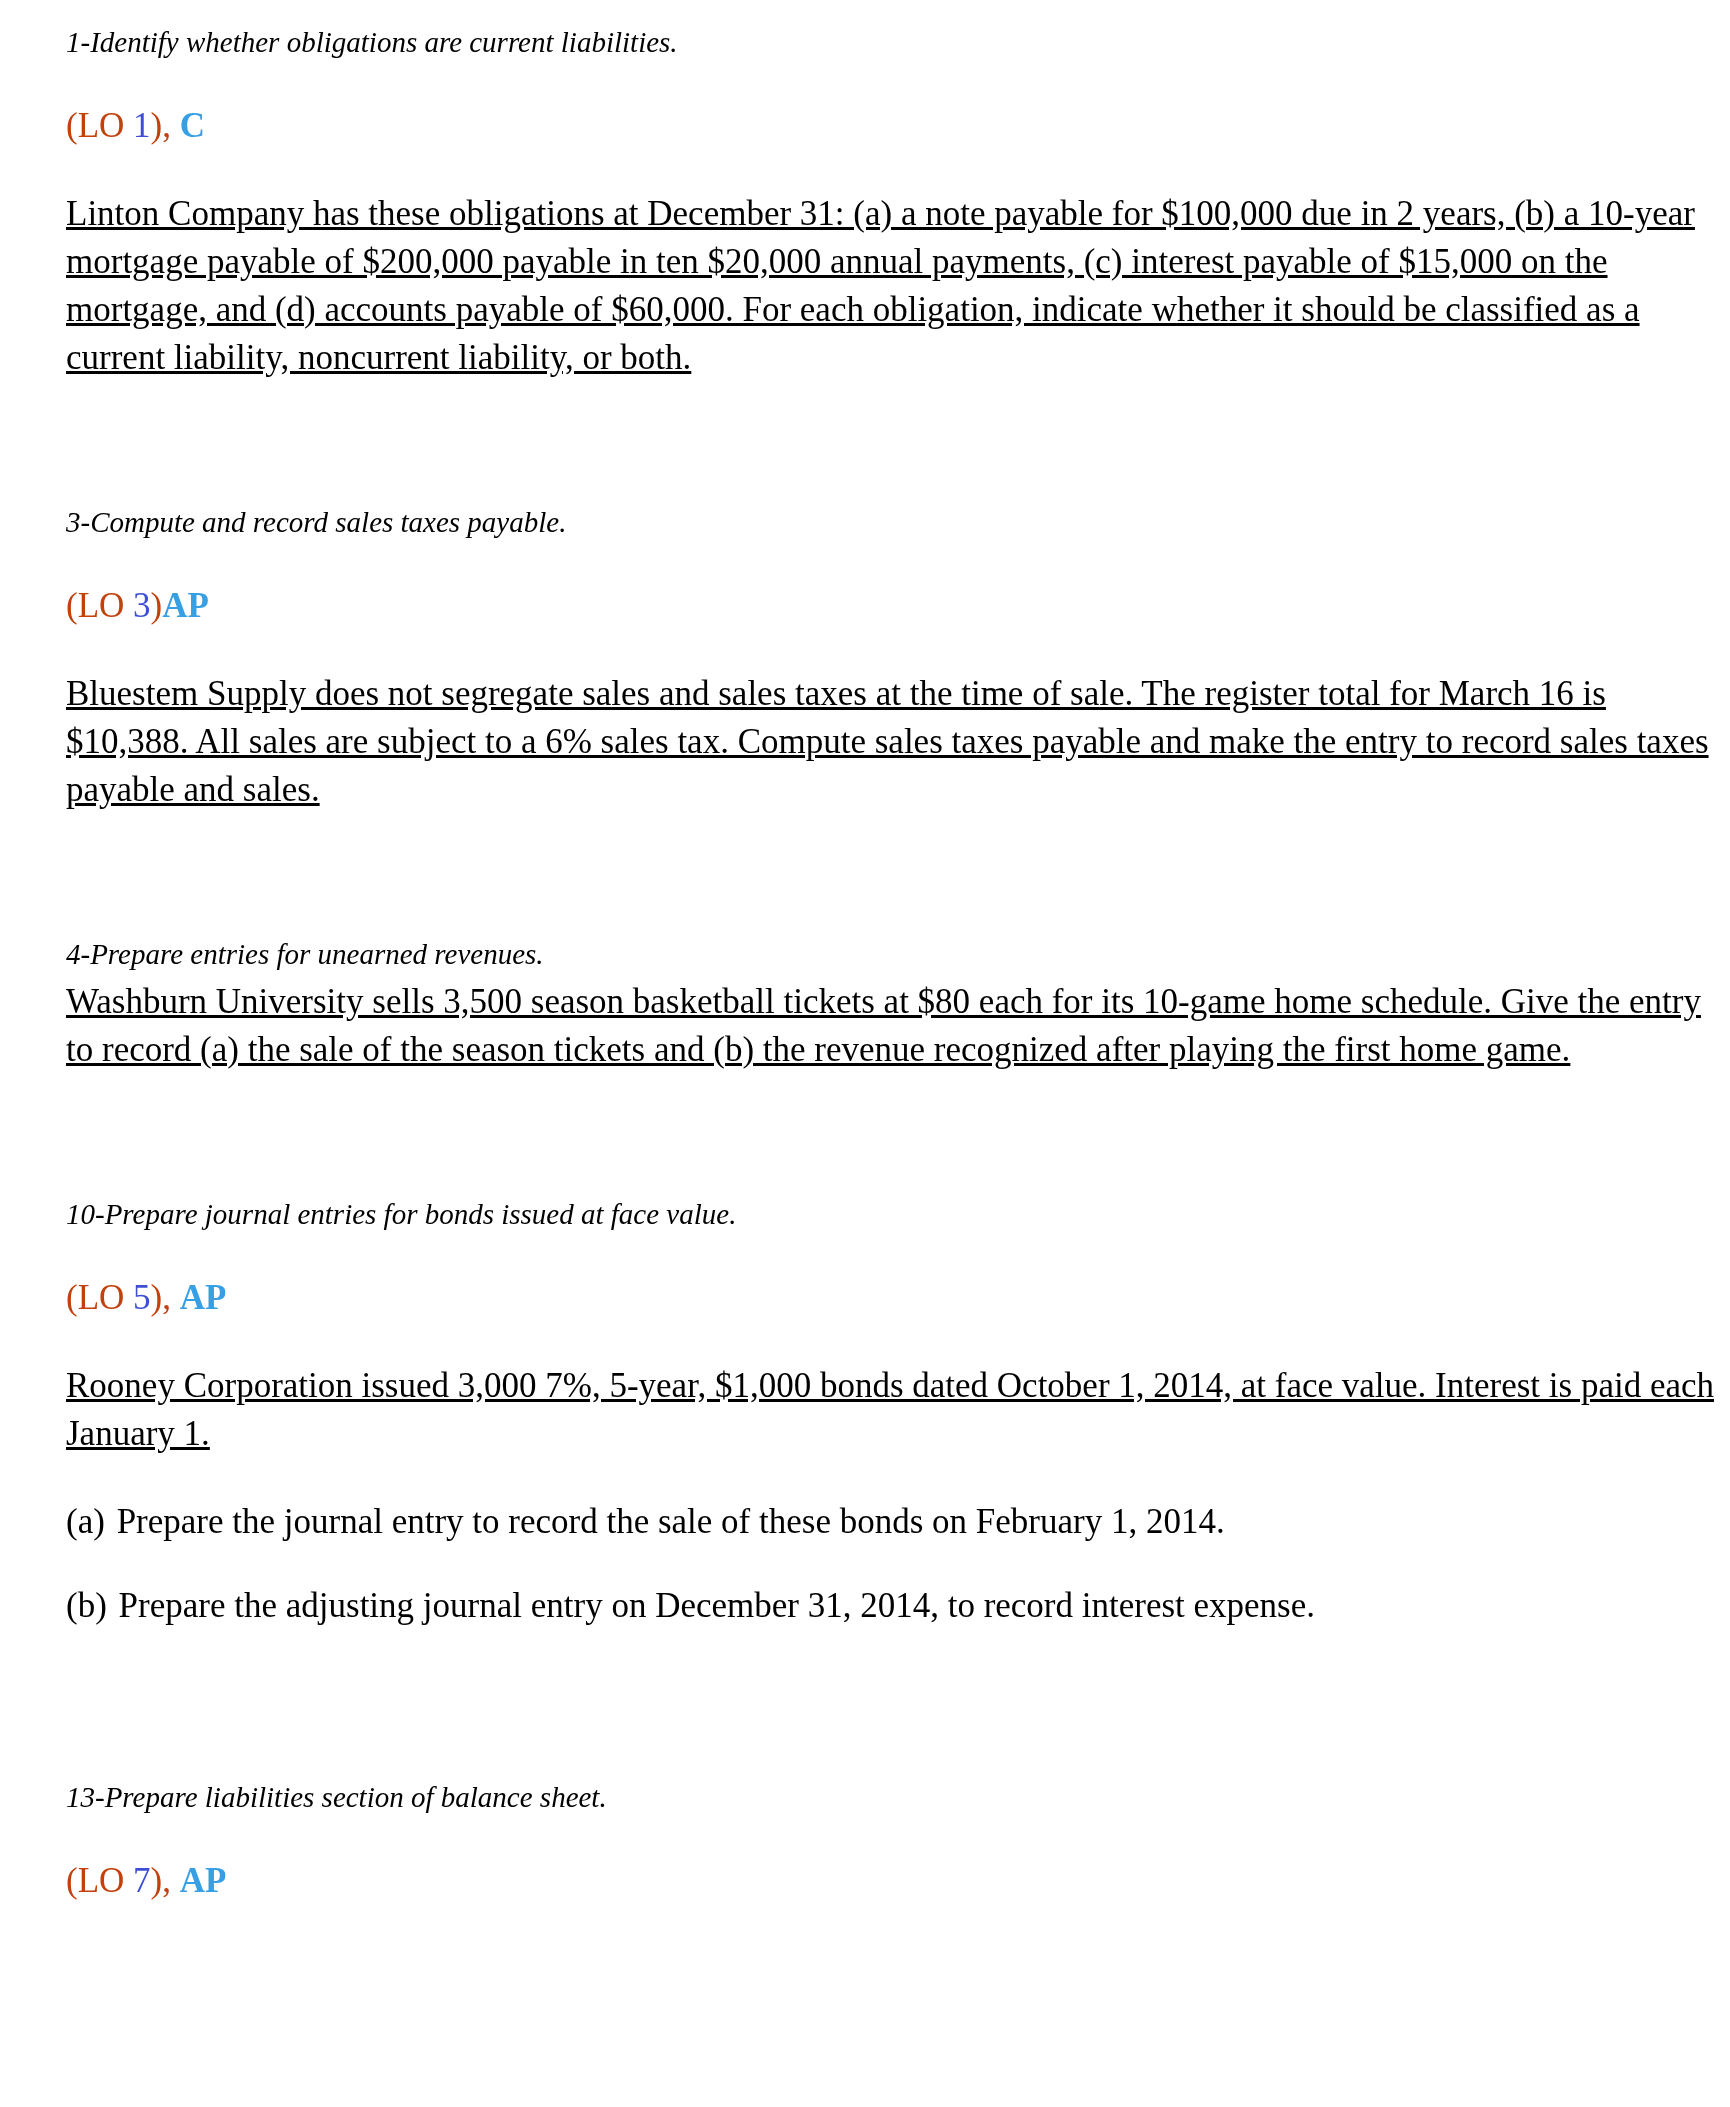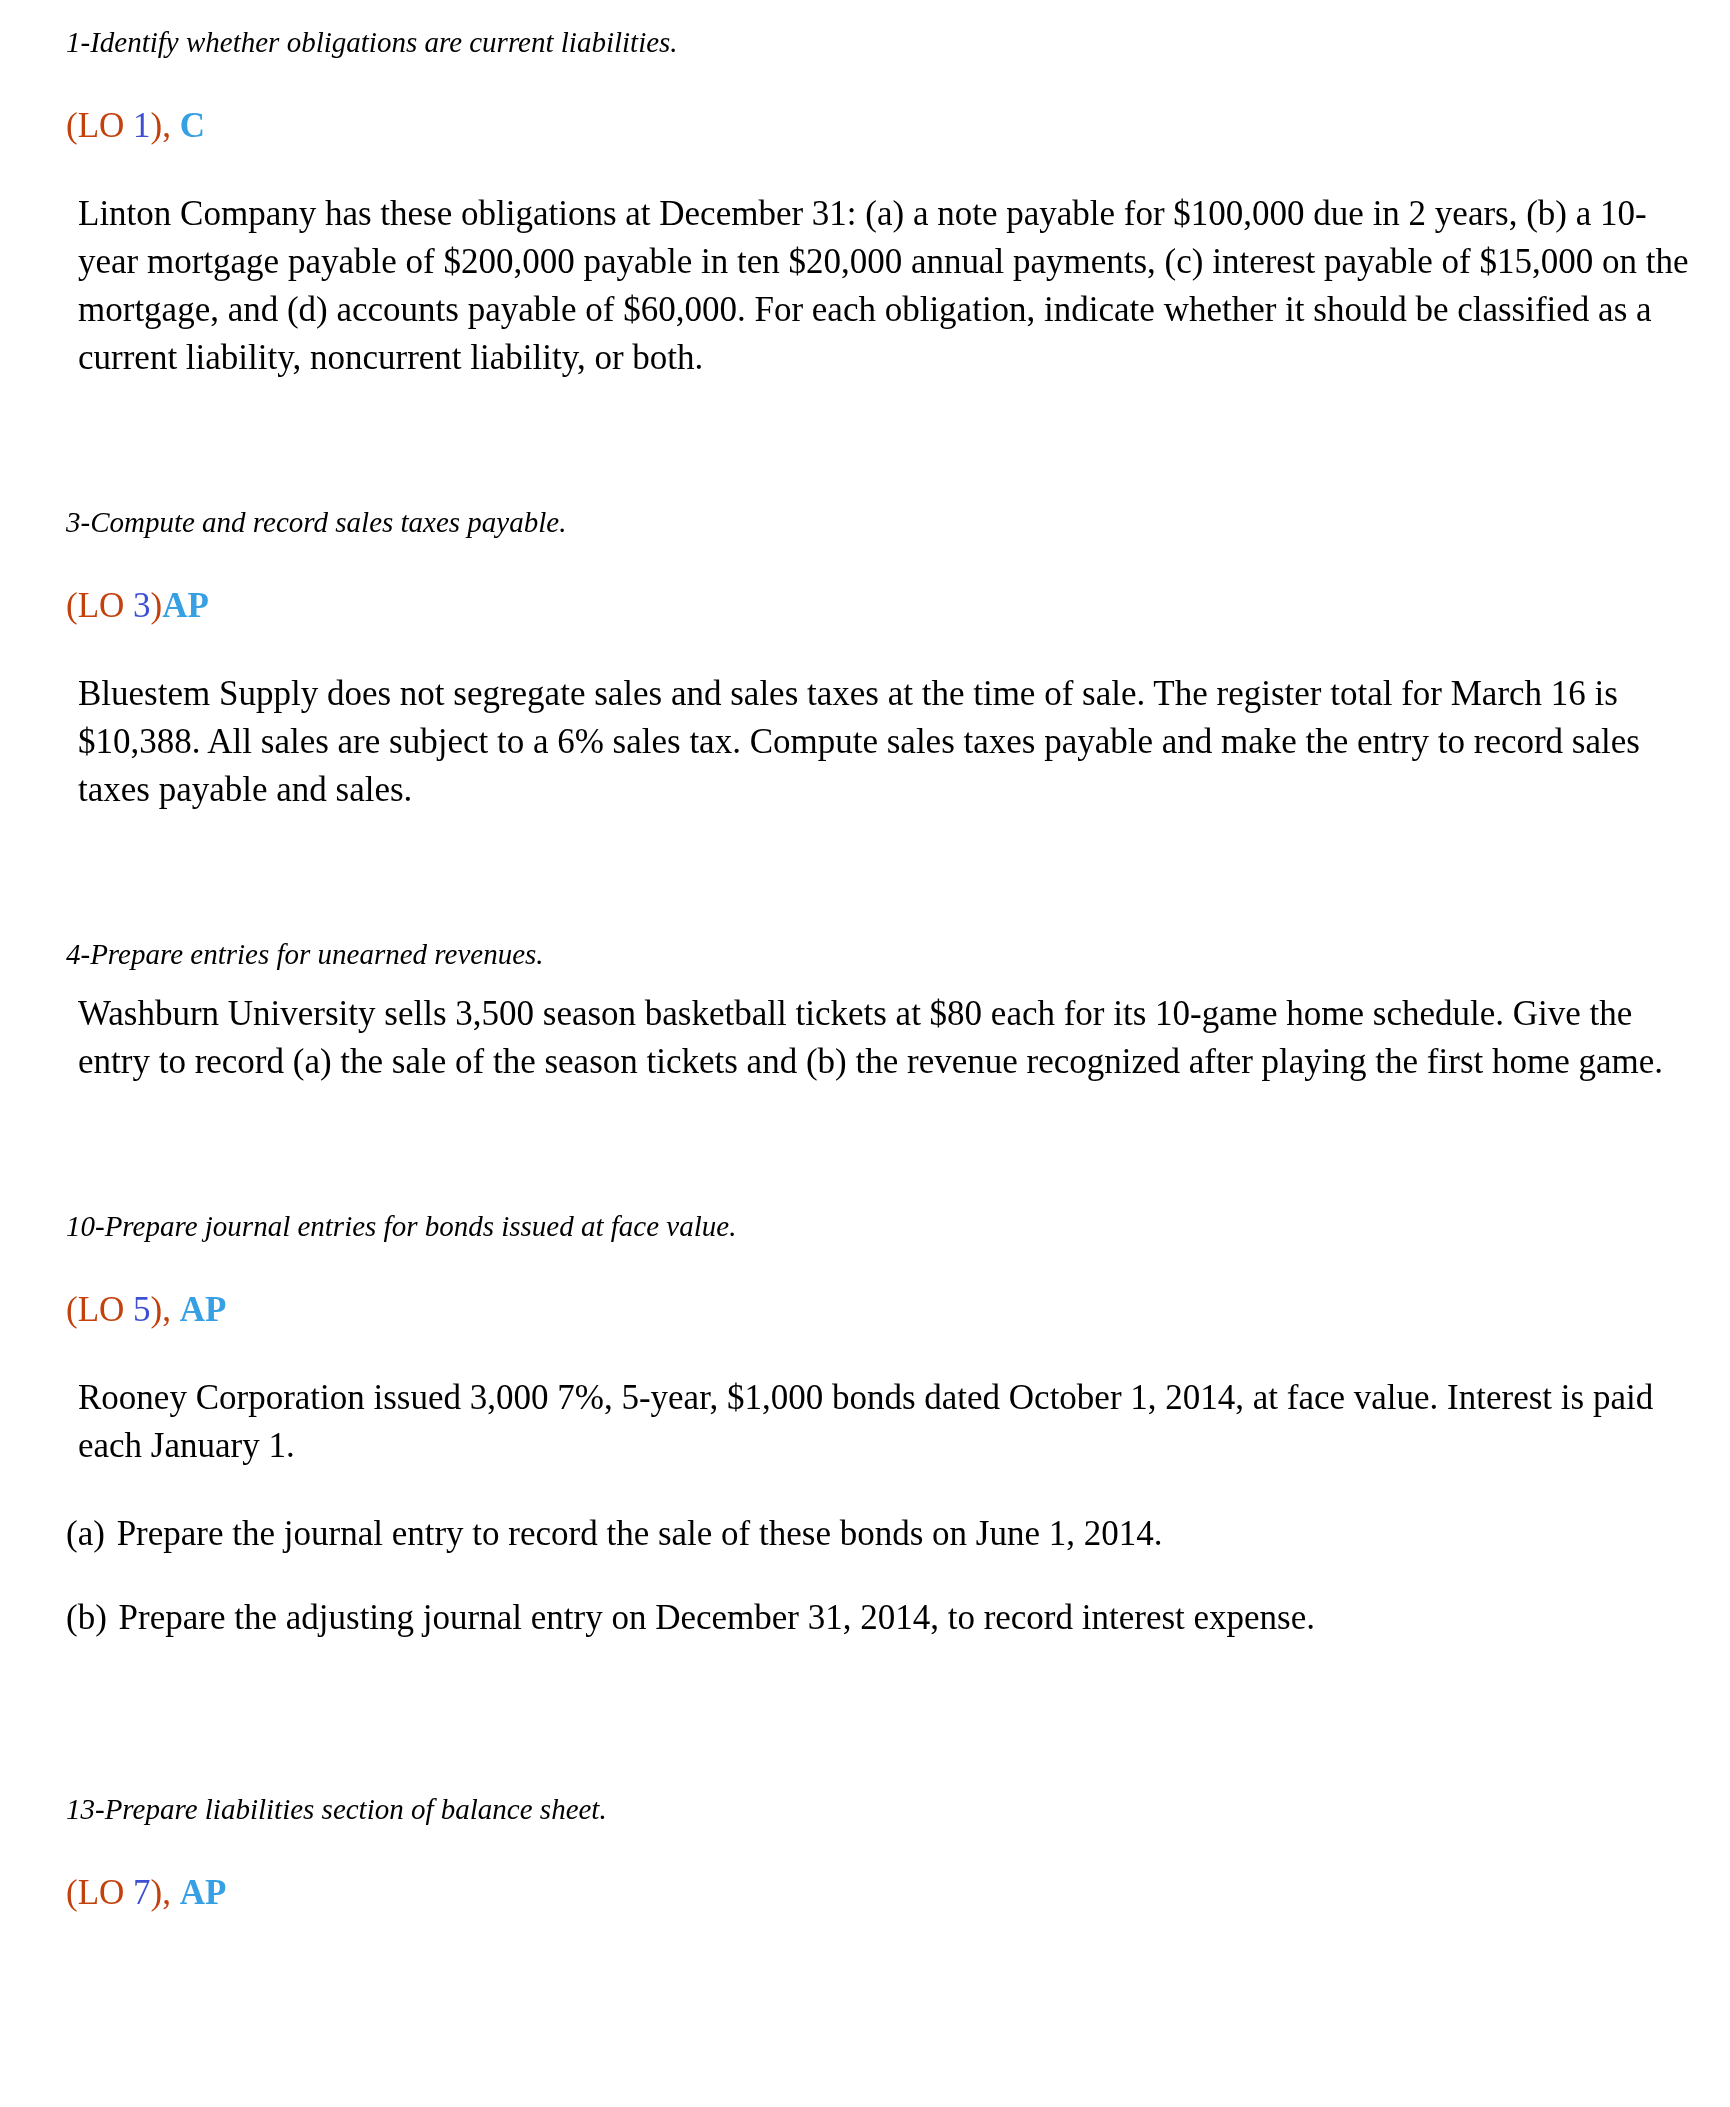--- a/index.html
+++ b/index.html
@@ -27,21 +27,22 @@
     line-height: 48px;
     margin: 0;
   }
   .lo-line {
     margin: 36px 0 40px 0;
   }
   .lo-link { color: #c2410c; }
   .lo-num  { color: #3f4fd3; text-decoration: none; }
   .lo-tag  { color: #37a0e4; font-weight: bold; }
   .para {
-    margin: 12px;
+    margin: 0;
+    text-decoration: underline;
   }
   .item {
     margin: 36px 0 0 0;
   }
   .para + .item { margin-top: 40px; }
   .item-label { display: inline-block; margin-right: 11.8px; }
   .lo-line:last-child { margin-bottom: 0; }
 </style>
 </head>
 <body>
@@ -60,21 +61,21 @@
 
 <section>
   <h2 class="heading">4-Prepare entries for unearned revenues.</h2>
   <p class="para">Washburn University sells 3,500 season basketball tickets at $80 each for its 10-game home schedule. Give the entry to record (a) the sale of the season tickets and (b) the revenue recognized after playing the first home game.</p>
 </section>
 
 <section>
   <h2 class="heading">10-Prepare journal entries for bonds issued at face value.</h2>
   <p class="lo-line"><span class="lo-link">(LO </span><span class="lo-num">5</span><span class="lo-link">), </span><span class="lo-tag">AP</span></p>
   <p class="para">Rooney Corporation issued 3,000 7%, 5-year, $1,000 bonds dated October 1, 2014, at face value. Interest is paid each January 1.</p>
-  <p class="item"><span class="item-label">(a)</span><span class="item-text">Prepare the journal entry to record the sale of these bonds on June 1, 2014.</span></p>
+  <p class="item"><span class="item-label">(a)</span><span class="item-text">Prepare the journal entry to record the sale of these bonds on February 1, 2014.</span></p>
   <p class="item"><span class="item-label">(b)</span><span class="item-text">Prepare the adjusting journal entry on December 31, 2014, to record interest expense.</span></p>
 </section>
 
 <section>
   <h2 class="heading">13-Prepare liabilities section of balance sheet.</h2>
   <p class="lo-line"><span class="lo-link">(LO </span><span class="lo-num">7</span><span class="lo-link">), </span><span class="lo-tag">AP</span></p>
 </section>
 
 
 </body></html>

